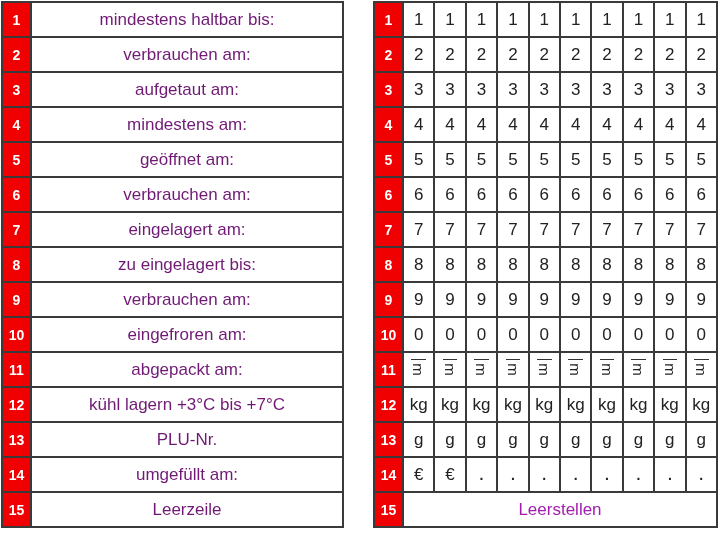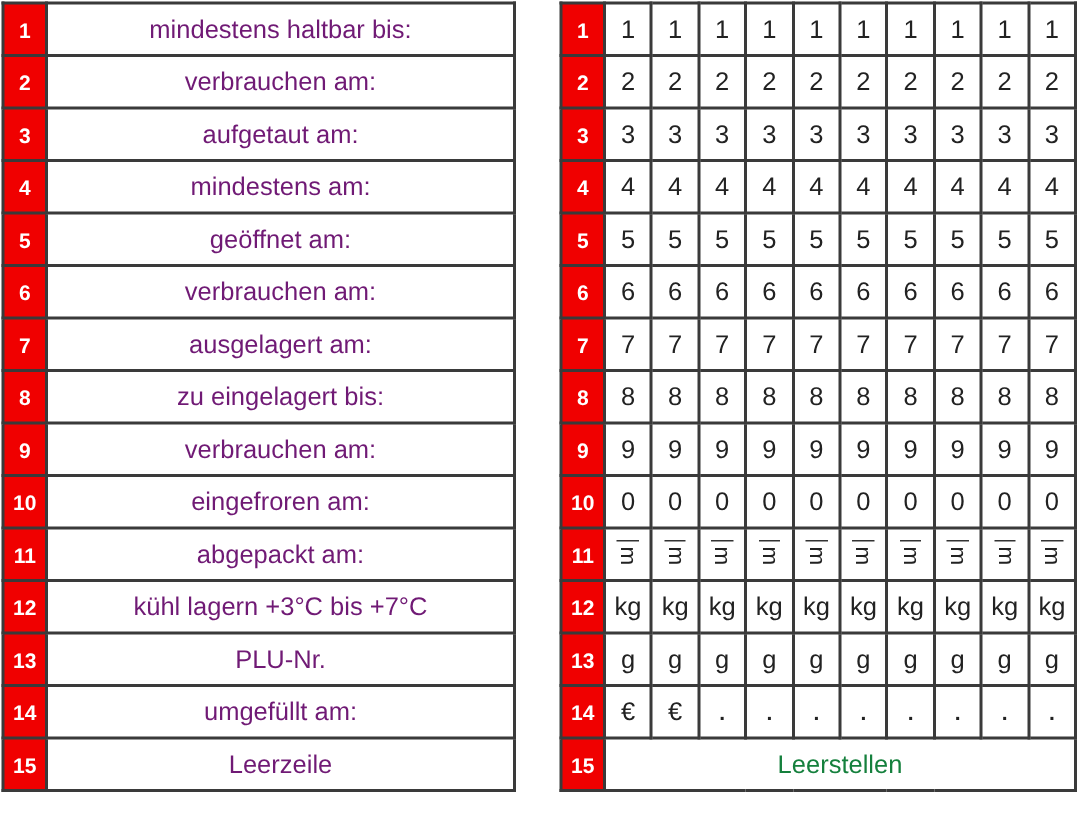--- a/index.html
+++ b/index.html
@@ -5,21 +5,21 @@
   html, body { margin: 0; padding: 0; background: #ffffff; }
   body { width: 720px; height: 560px; position: relative; overflow: hidden;
          font-family: "Liberation Sans", sans-serif; color: #1a1a1a; }
   table { border-collapse: collapse; position: absolute; top: 1px; table-layout: fixed; }
   td { border: 2px solid #3a3a3a; height: 33px; padding: 0; text-align: center; vertical-align: middle; }
   #left-table { left: 1px; width: 343px; }
   #right-table { left: 373px; width: 345px; }
   td.num { background: #f00000; color: #ffffff; font-weight: bold; font-size: 14px; width: 27px; }
   td.label { font-size: 17px; color: #701a75; }
   td.cell { font-size: 17px; color: #222; }
-  td.wide { font-size: 17px; color: #15803d; }
+  td.wide { font-size: 17px; color: #a21caf; }
   .m-rot { display: inline-block; position: relative; font-size: 15px; line-height: 1; }
   .m-rot .glyph { display: inline-block; transform: rotate(90deg); }
   .m-rot .bar { position: absolute; left: -1px; right: -1px; top: -3px; border-top: 1.5px solid #333; }
   .dot { font-size: 14px; font-weight: bold; }
 </style>
 </head>
 <body>
 
 <table id="left-table">
   <tbody id="left-body">
@@ -42,21 +42,21 @@
       <tr>
         <td class="num">5</td>
         <td class="label">geöffnet am:</td>
       </tr>
       <tr>
         <td class="num">6</td>
         <td class="label">verbrauchen am:</td>
       </tr>
       <tr>
         <td class="num">7</td>
-        <td class="label">ausgelagert am:</td>
+        <td class="label">eingelagert am:</td>
       </tr>
       <tr>
         <td class="num">8</td>
         <td class="label">zu eingelagert bis:</td>
       </tr>
       <tr>
         <td class="num">9</td>
         <td class="label">verbrauchen am:</td>
       </tr>
       <tr>

